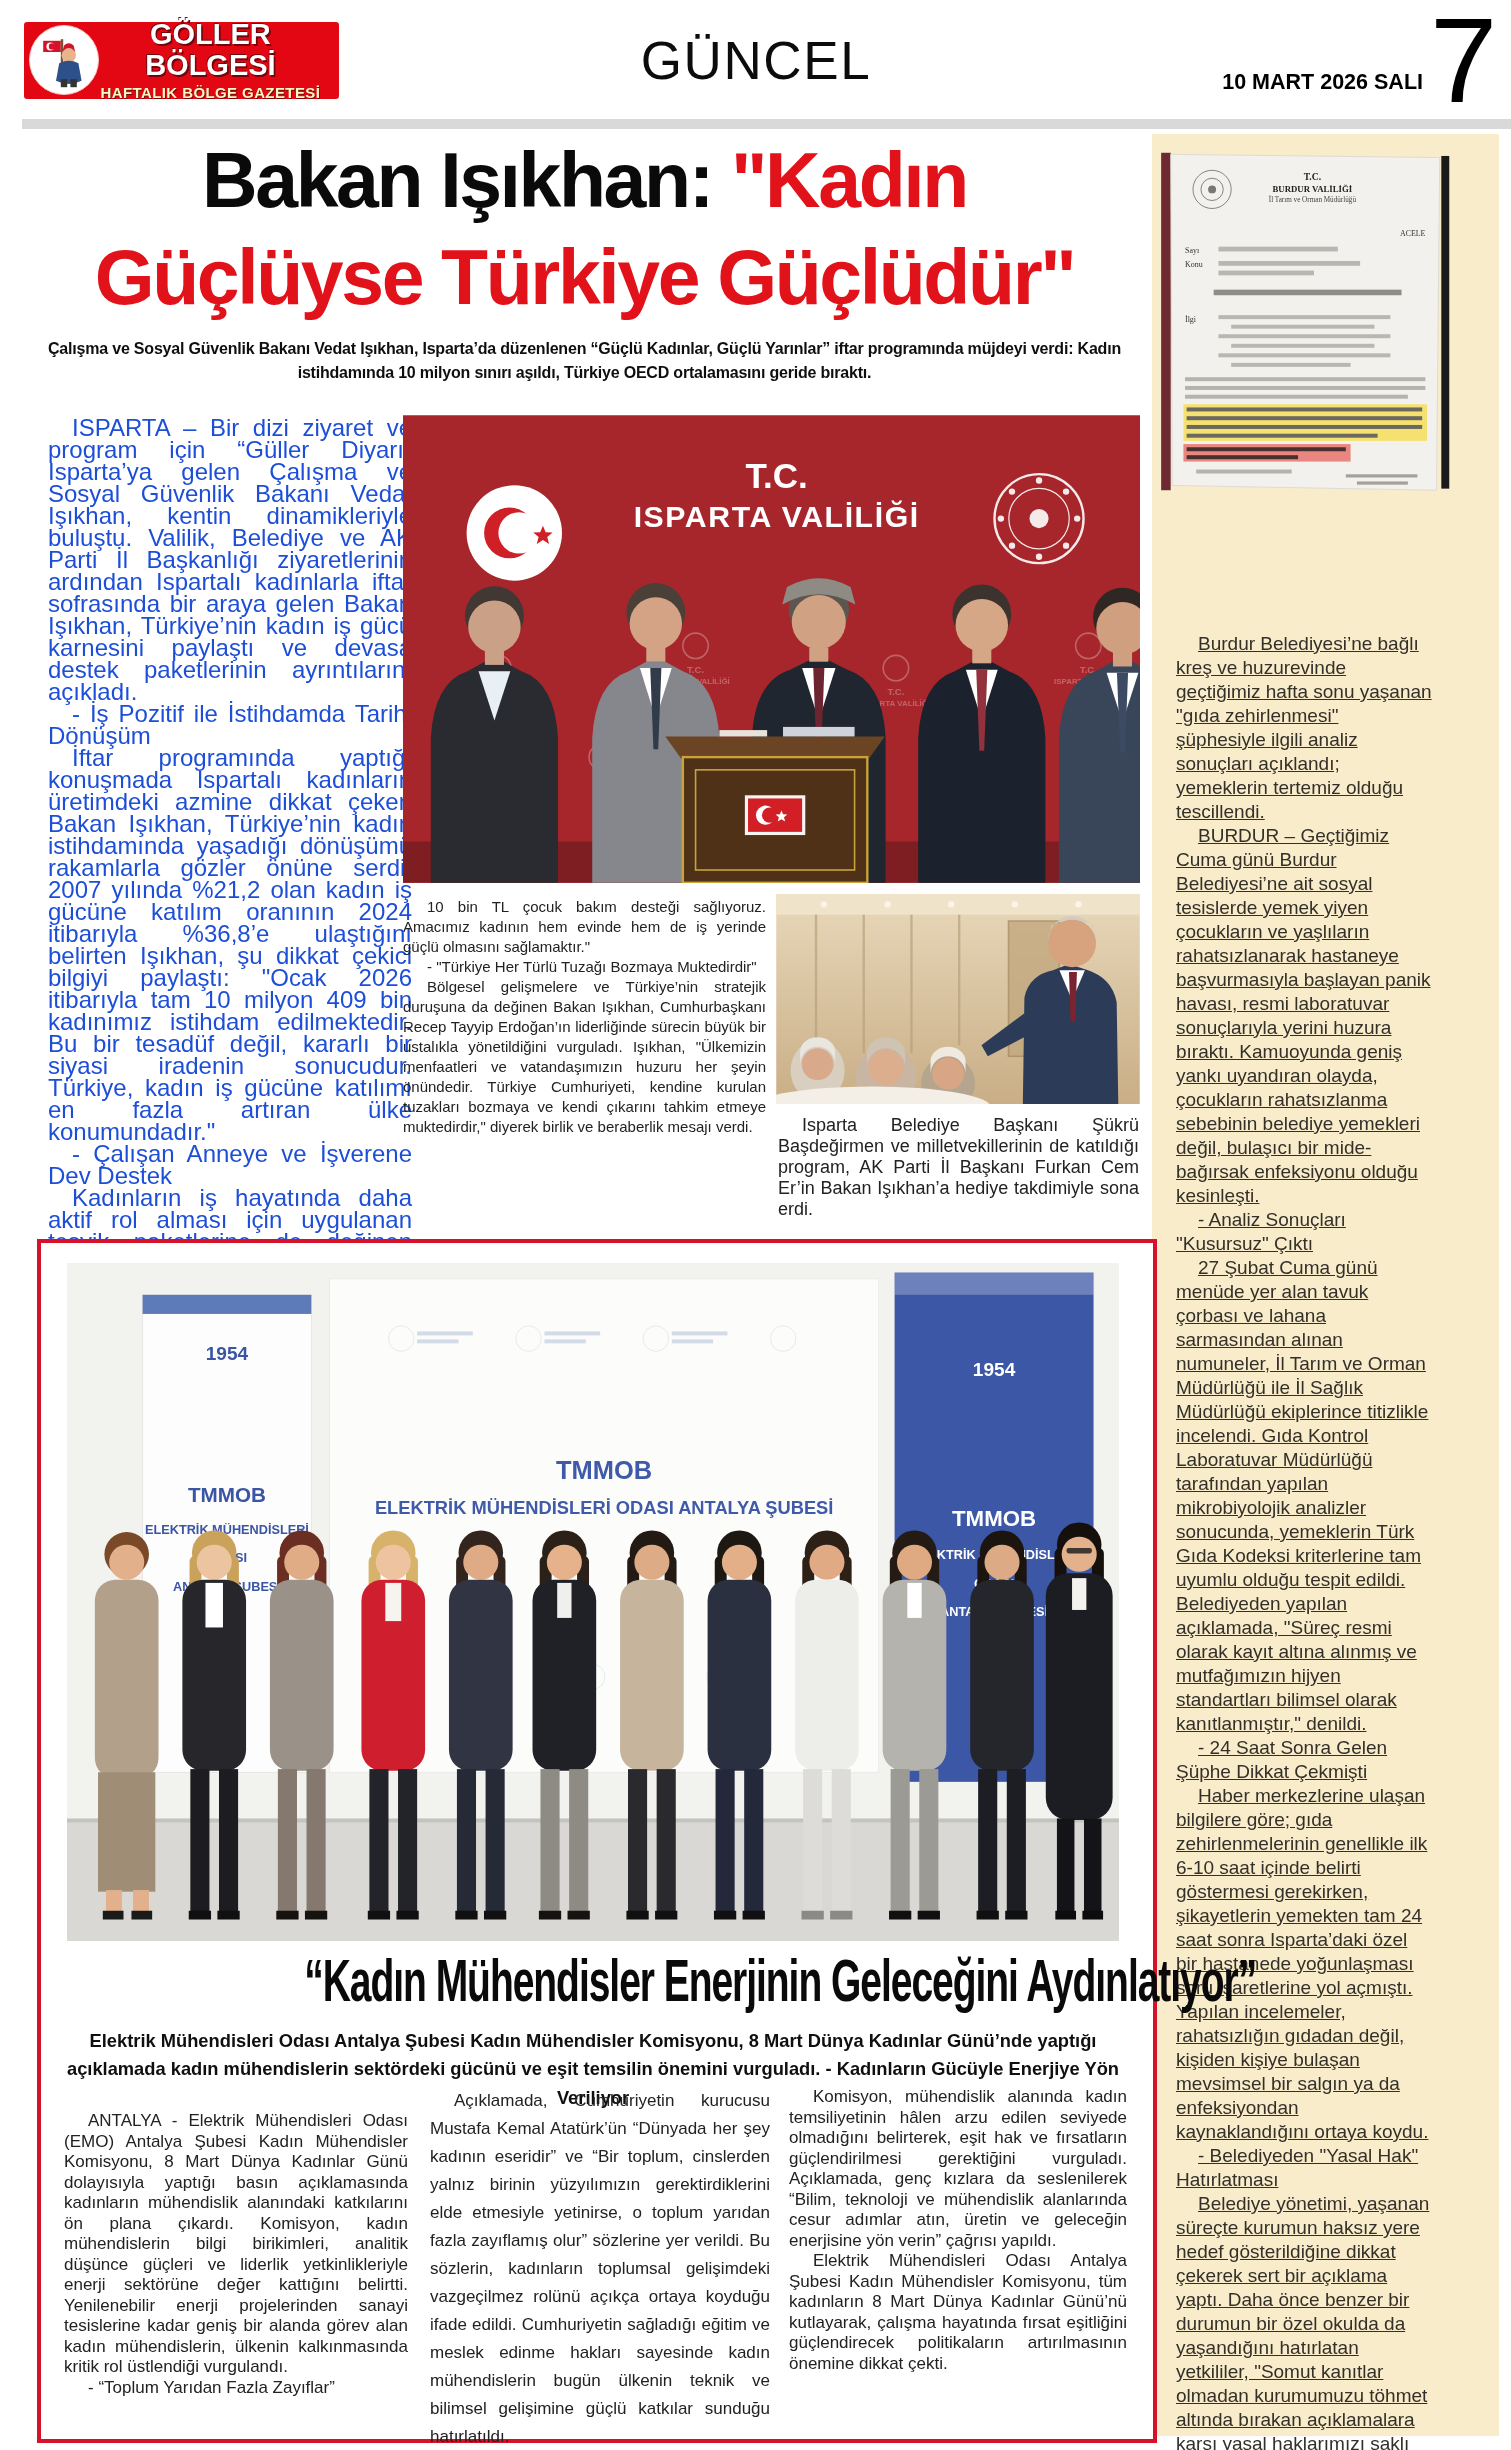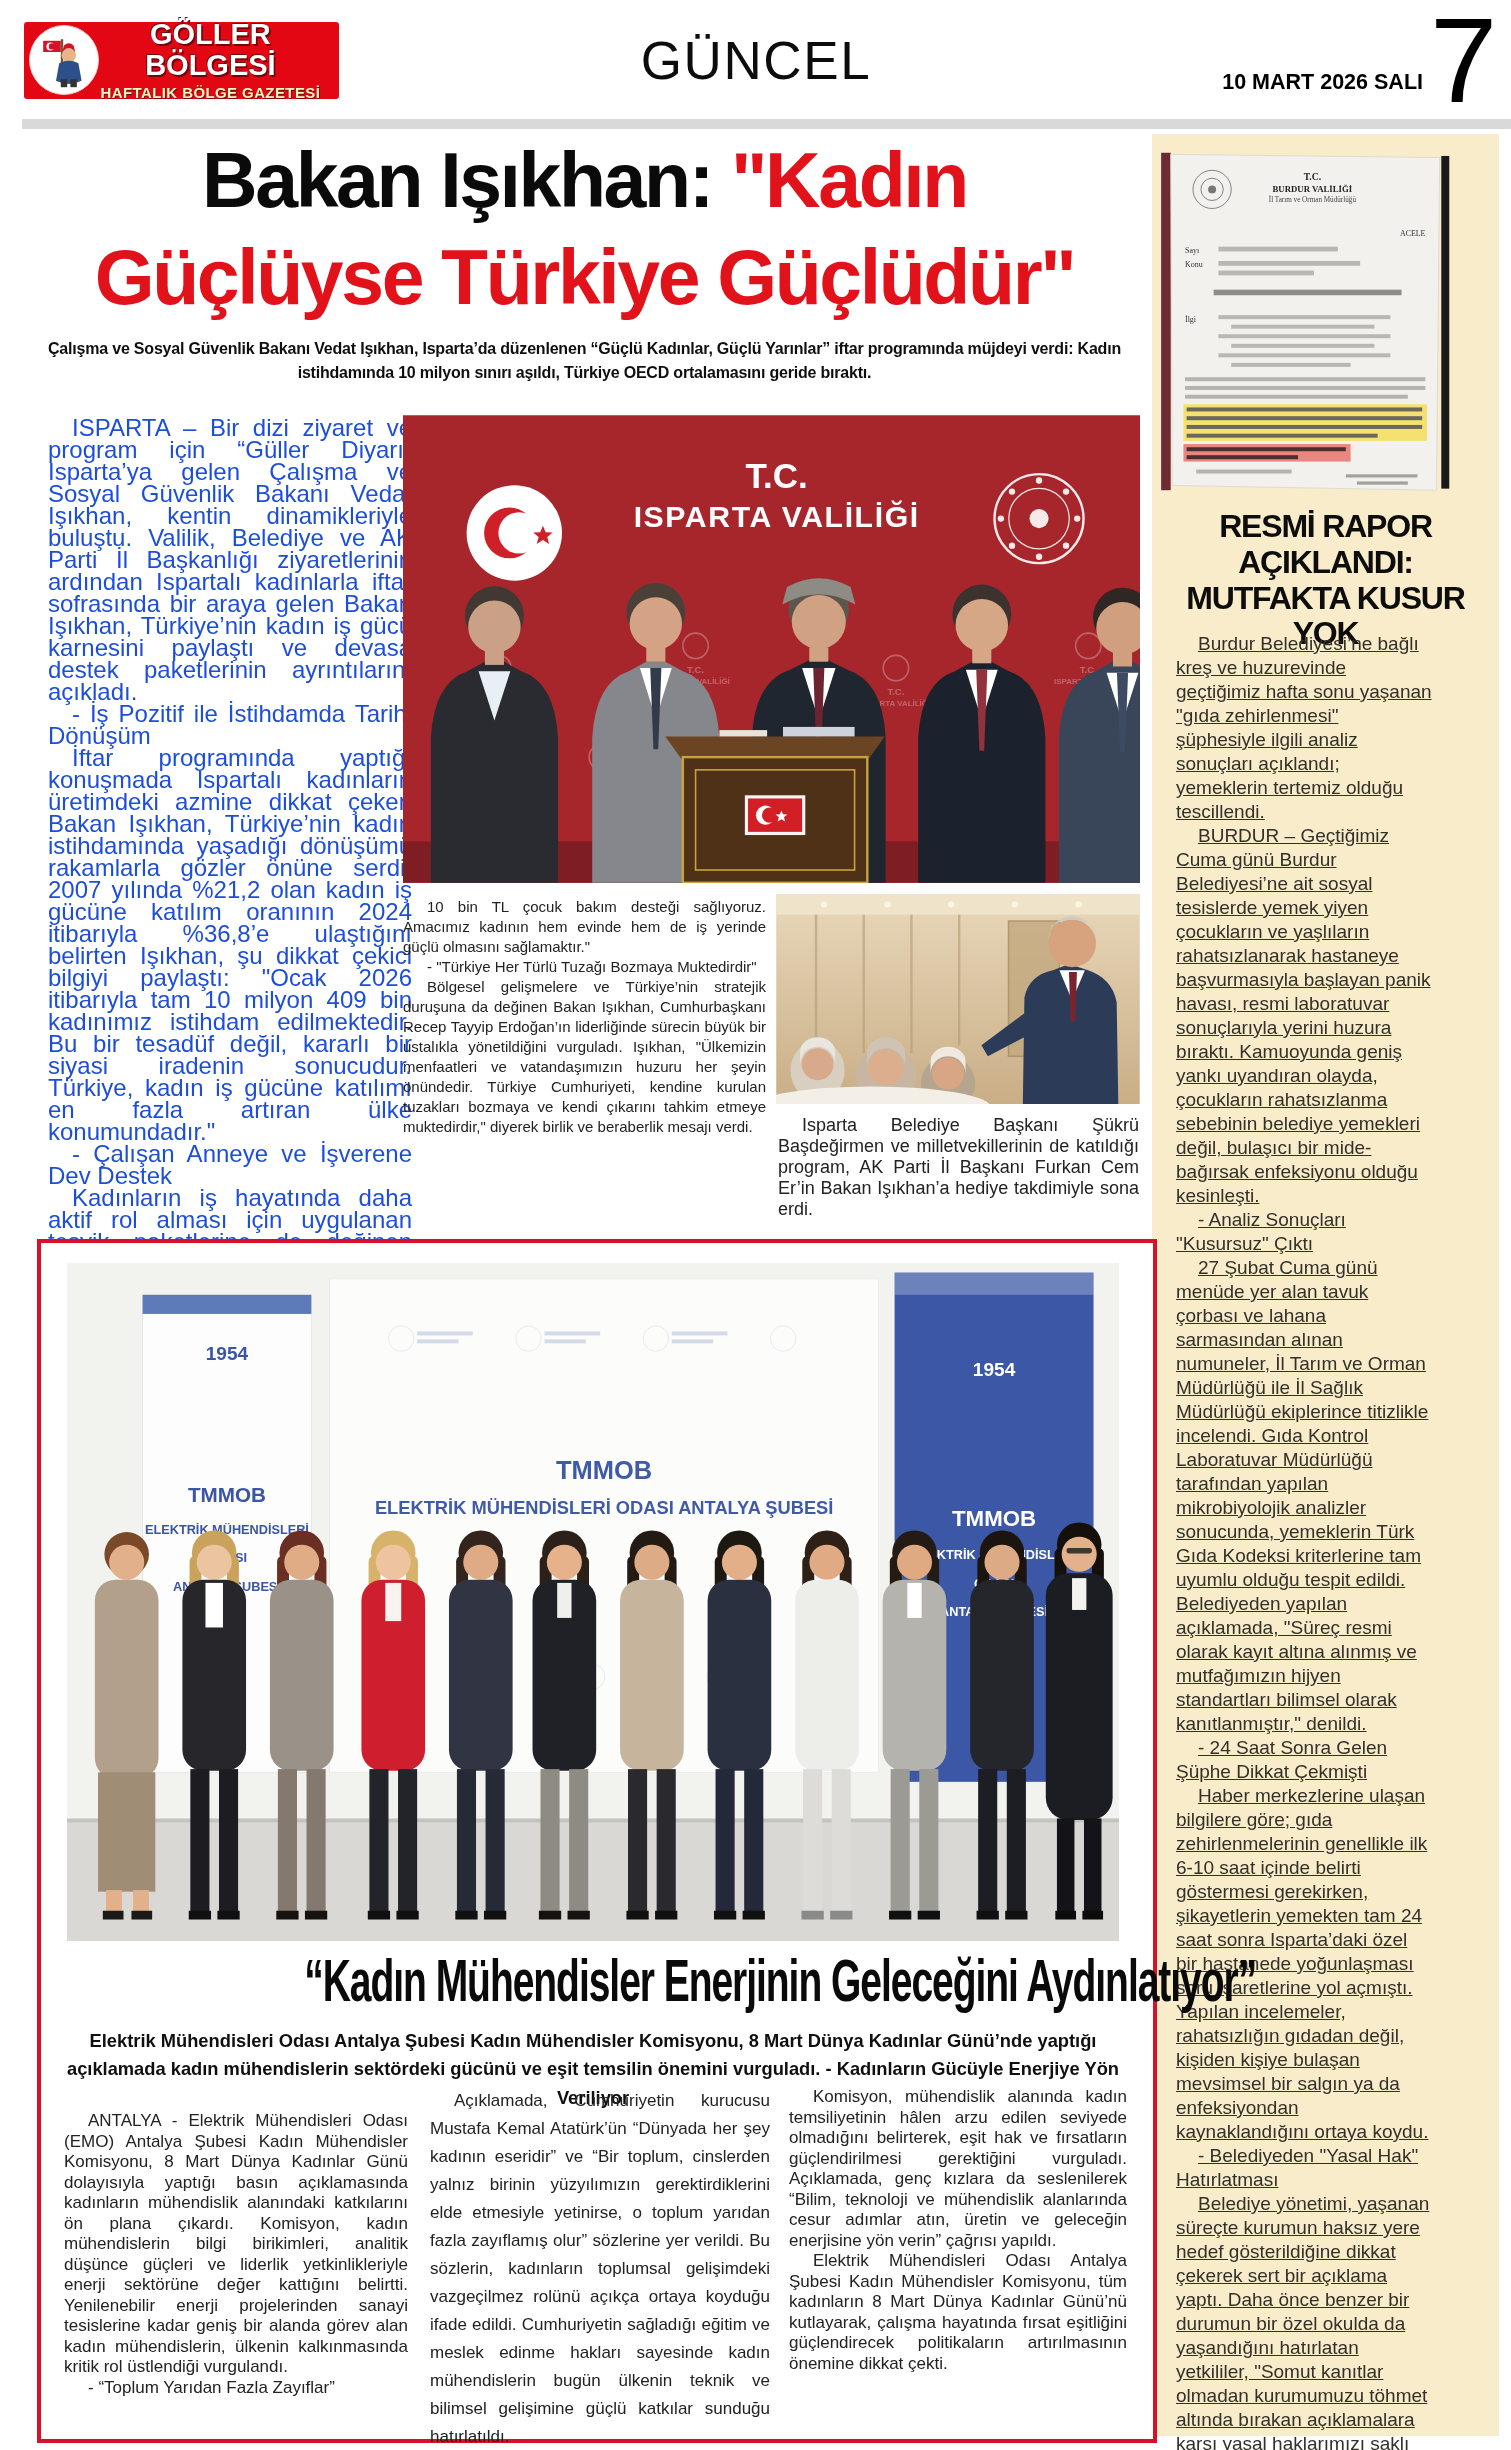--- a/index.html
+++ b/index.html
@@ -345,25 +345,20 @@
       <g fill="#4a2f2f">
           <rect x="32" y="376" width="200" height="5"></rect>
           <rect x="32" y="386" width="140" height="5"></rect>
         </g>
       <rect x="44" y="404" width="120" height="5" fill="#b5b3ae"></rect>
       <rect x="232" y="410" width="90" height="4" fill="#a3a19c"></rect>
       <rect x="246" y="419" width="64" height="4" fill="#a3a19c"></rect>
     </svg>
   </div>
 
-  <div class="abs sb-headline">
-    <div>RESMİ RAPOR</div>
-    <div>AÇIKLANDI:</div>
-    <div>MUTFAKTA KUSUR YOK</div>
-  </div>
 
   <div class="abs sb-body">
 
   <p>Burdur Belediyesi’ne bağlı kreş ve huzurevinde geçtiğimiz hafta sonu yaşanan "gıda zehirlenmesi" şüphesiyle ilgili analiz sonuçları açıklandı; yemeklerin tertemiz olduğu tescillendi.</p>
       <p>BURDUR – Geçtiğimiz Cuma günü Burdur Belediyesi’ne ait sosyal tesislerde yemek yiyen çocukların ve yaşlıların rahatsızlanarak hastaneye başvurmasıyla başlayan panik havası, resmi laboratuvar sonuçlarıyla yerini huzura bıraktı. Kamuoyunda geniş yankı uyandıran olayda, çocukların rahatsızlanma sebebinin belediye yemekleri değil, bulaşıcı bir mide-bağırsak enfeksiyonu olduğu kesinleşti.</p>
       <p>- Analiz Sonuçları "Kusursuz" Çıktı</p>
       <p>27 Şubat Cuma günü menüde yer alan tavuk çorbası ve lahana sarmasından alınan numuneler, İl Tarım ve Orman Müdürlüğü ile İl Sağlık Müdürlüğü ekiplerince titizlikle incelendi. Gıda Kontrol Laboratuvar Müdürlüğü tarafından yapılan mikrobiyolojik analizler sonucunda, yemeklerin Türk Gıda Kodeksi kriterlerine tam uyumlu olduğu tespit edildi. Belediyeden yapılan açıklamada, "Süreç resmi olarak kayıt altına alınmış ve mutfağımızın hijyen standartları bilimsel olarak kanıtlanmıştır," denildi.</p>
       <p>- 24 Saat Sonra Gelen Şüphe Dikkat Çekmişti</p>
       <p>Haber merkezlerine ulaşan bilgilere göre; gıda zehirlenmelerinin genellikle ilk 6-10 saat içinde belirti göstermesi gerekirken, şikayetlerin yemekten tam 24 saat sonra Isparta’daki özel bir hastanede yoğunlaşması soru işaretlerine yol açmıştı. Yapılan incelemeler, rahatsızlığın gıdadan değil, kişiden kişiye bulaşan mevsimsel bir salgın ya da enfeksiyondan kaynaklandığını ortaya koydu.</p>
       <p>- Belediyeden "Yasal Hak" Hatırlatması</p>

